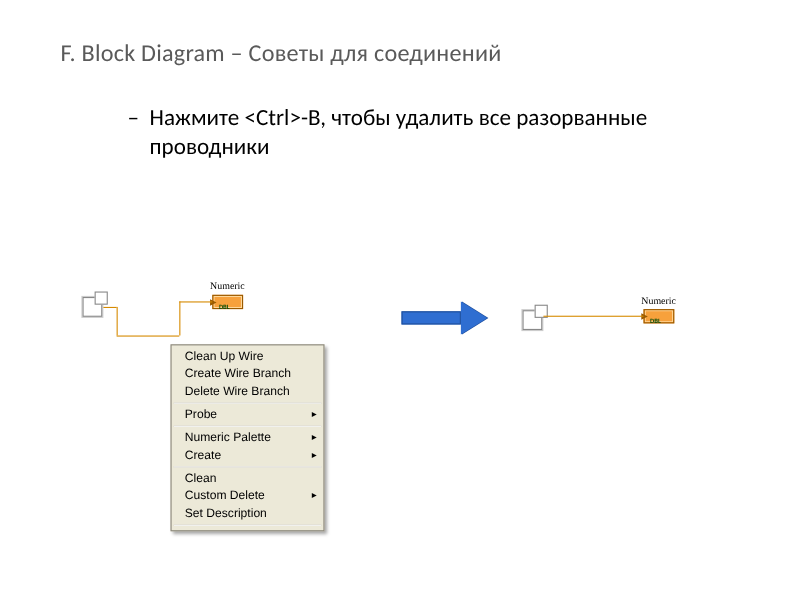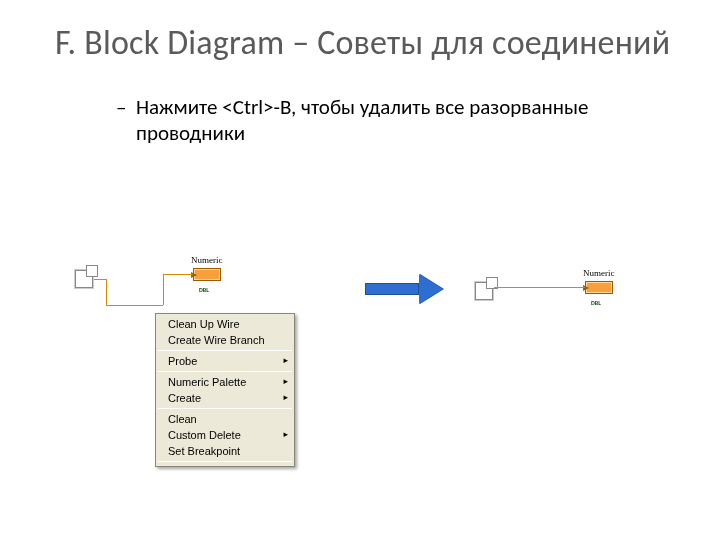--- a/index.html
+++ b/index.html
@@ -9,22 +9,22 @@
     height: 540px;
     background: #fff;
     font-family: "Calibri", "Arial", sans-serif;
     color: #333;
     position: relative;
     overflow: hidden;
   }
   .title {
     position: absolute;
     left: 55px;
-    top: 22px;
-    font-size: 34px;
+    top: 34px;
+    font-size: 22px;
     color: #5a5a5a;
     letter-spacing: 0.2px;
   }
   .bullets {
     position: absolute;
     left: 96px;
     top: 78px;
     width: 580px;
   }
   .bullets li {
@@ -86,21 +86,21 @@
   }
   .indicator::before {
     content:"▸";
     position:absolute;
     left:-3px; top:-2px;
     font-size:12px;
     color:#9a5a00;
   }
   .indicator .dbl {
     font-size:6px; color:#0b4e0b; font-weight:bold;
-    position:absolute; left:5px; top:17px;
+    position:absolute; left:5px; top:6px;
   }
   
   .wire-h { position:absolute; height:0; border-top: 1.5px solid #d68a00; }
   .wire-v { position:absolute; width:0; border-left:1.5px solid #d68a00; }
 
   
   .ctxmenu {
     position: absolute;
     left: 155px;
     top: 313px;
@@ -203,29 +203,30 @@
   <div class="wire-h" style="left:31px; top:45px; width:57px;"></div>
   <div class="wire-v" style="left:88px; top:14px; height:31px;"></div>
   <div class="wire-h" style="left:88px; top:14px; width:30px;"></div>
 </div>
 
 <div class="cursor-arrow">↖</div>
 
 <div class="ctxmenu" id="ctxmenu">
     <div class="item">Clean Up Wire</div>
     <div class="item">Create Wire Branch</div>
+    <div class="item">Delete Wire Branch</div>
     <div class="sep"></div>
     <div class="item has-sub">Probe</div>
     <div class="sep"></div>
     <div class="item has-sub">Numeric Palette</div>
     <div class="item has-sub">Create</div>
     <div class="sep"></div>
     <div class="item">Clean</div>
     <div class="item has-sub">Custom Delete</div>
-    <div class="item">Set Breakpoint</div>
+    <div class="item">Set Description</div>
     <div class="sep"></div>
   </div>
 
 <div class="big-arrow">
   <div class="shaft"></div>
   <div class="head"></div>
 </div>
 
 <div class="diagram-right">
   <div class="ctrl-icon" style="left:0; top:10px;"></div>

